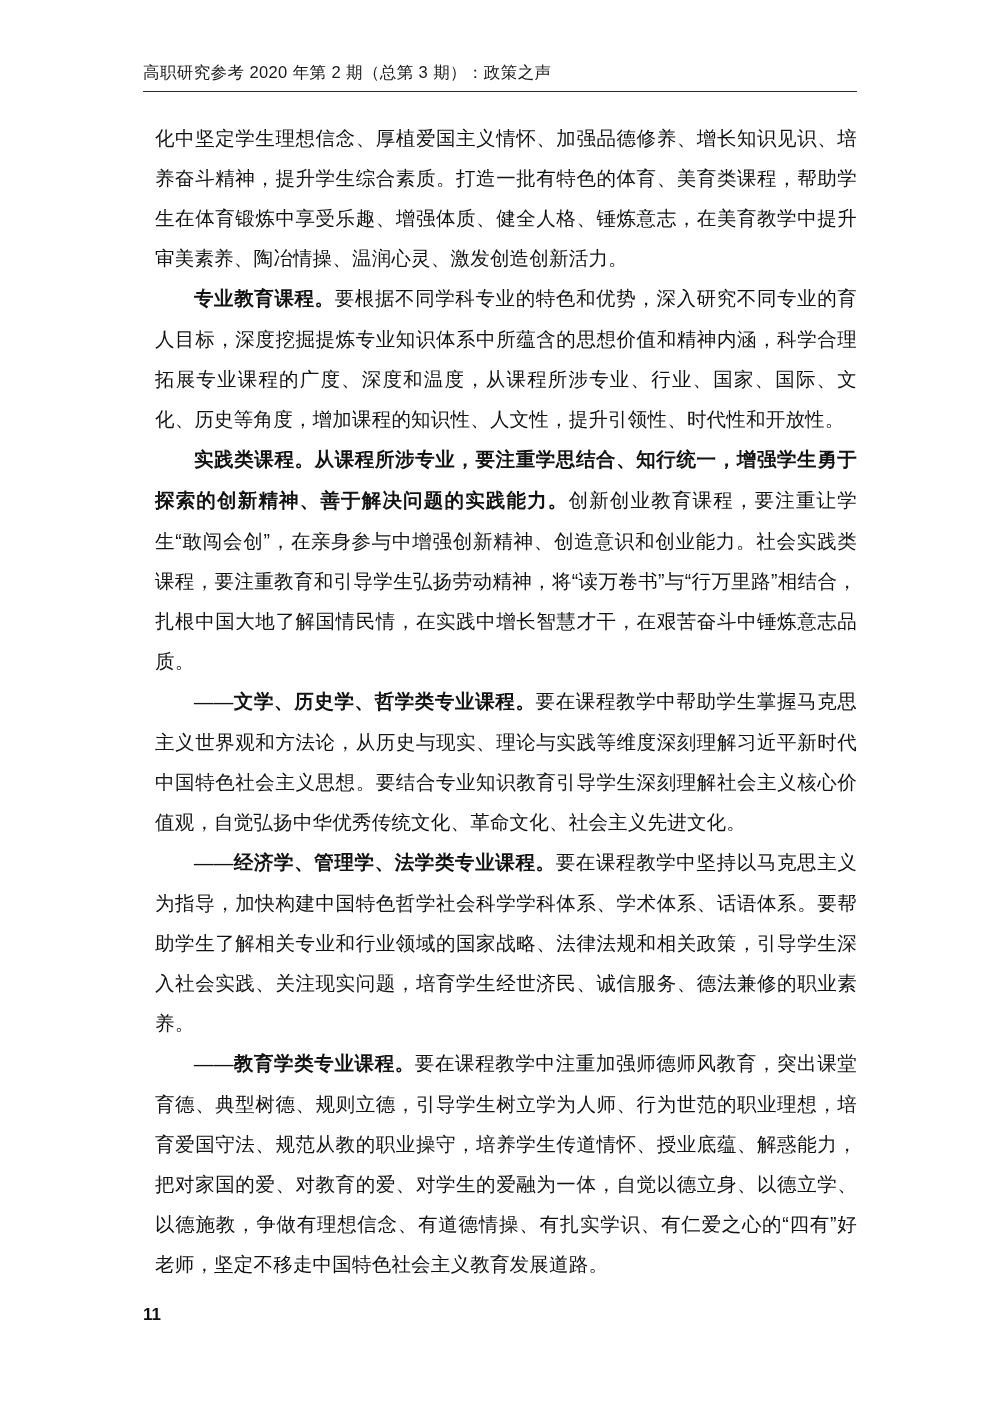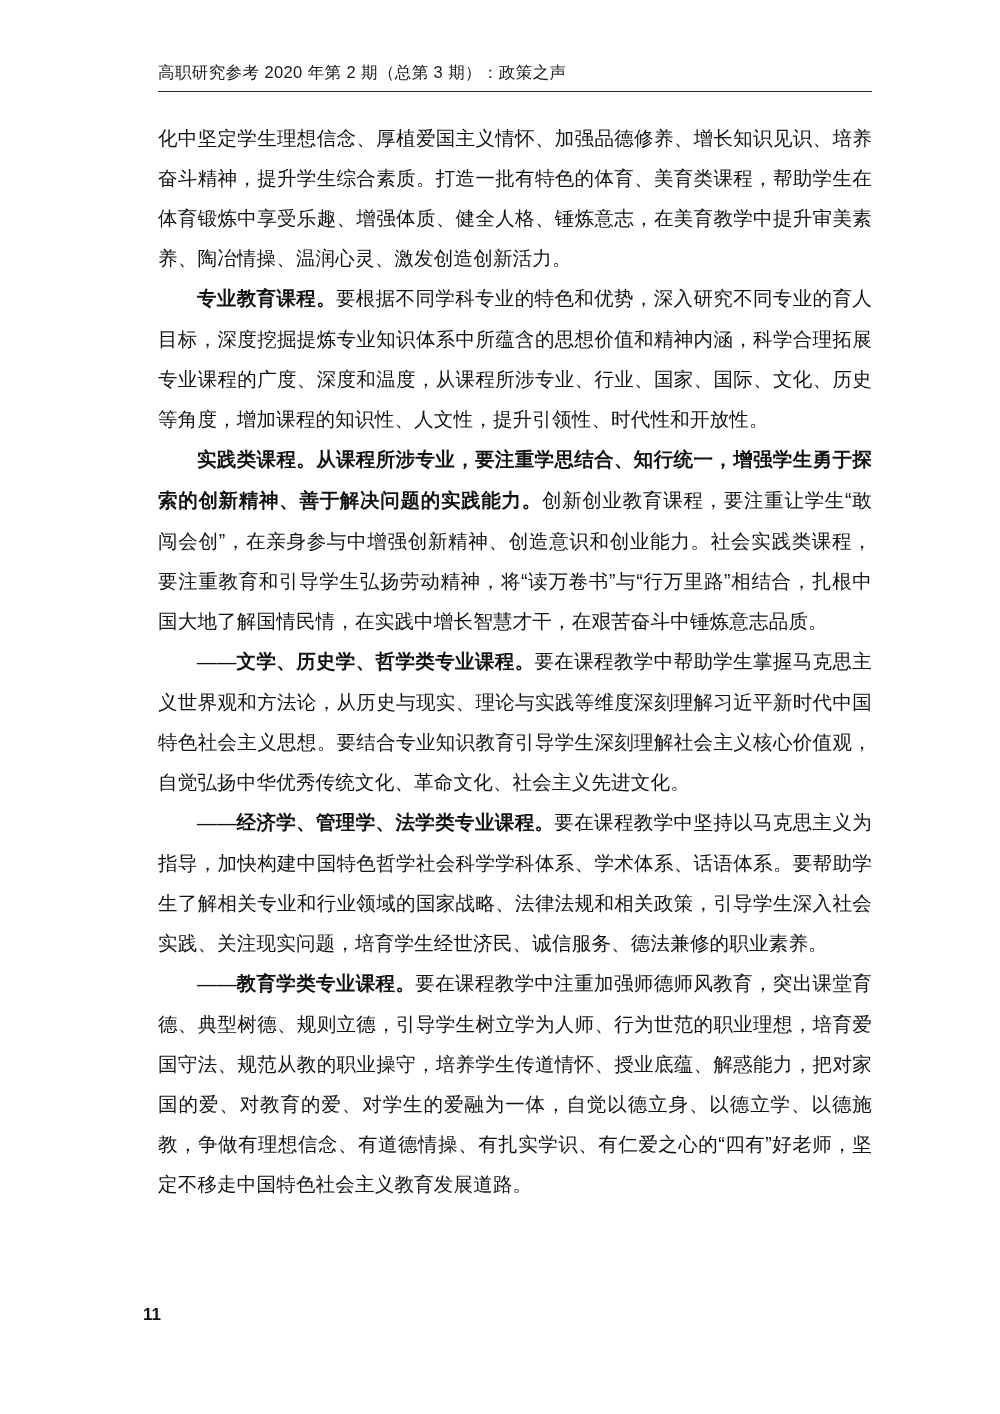--- a/index.html
+++ b/index.html
@@ -11,39 +11,39 @@
     width: 1000px;
     height: 1414px;
     background: #ffffff;
     position: relative;
     box-sizing: border-box;
     font-family: "Liberation Serif", "DejaVu Serif", serif;
     overflow: hidden;
   }
   .content {
     position: absolute;
-    left: 158px;
+    left: 143px;
     top: 62px;
     width: 714px;
   }
   .header-line {
     font-family: "Liberation Sans", sans-serif;
     font-size: 16.5px;
     color: #1a1a1a;
     letter-spacing: 0.4px;
     padding-bottom: 7px;
     white-space: nowrap;
   }
   .header-rule {
     border-bottom: 1.1px solid #2b2b2b;
     width: 714px;
     margin-bottom: 26px;
   }
   p.body {
-    margin: 0 0 0 0;
+    margin: 0 0 0 12px;
     font-family: "Liberation Sans", sans-serif;
     font-size: 19.5px;
     line-height: 40px;
     color: #131313;
     text-align: justify;
     text-justify: inter-ideograph;
     letter-spacing: 0.2px;
   }
   p.indent2 {
     text-indent: 39px;

